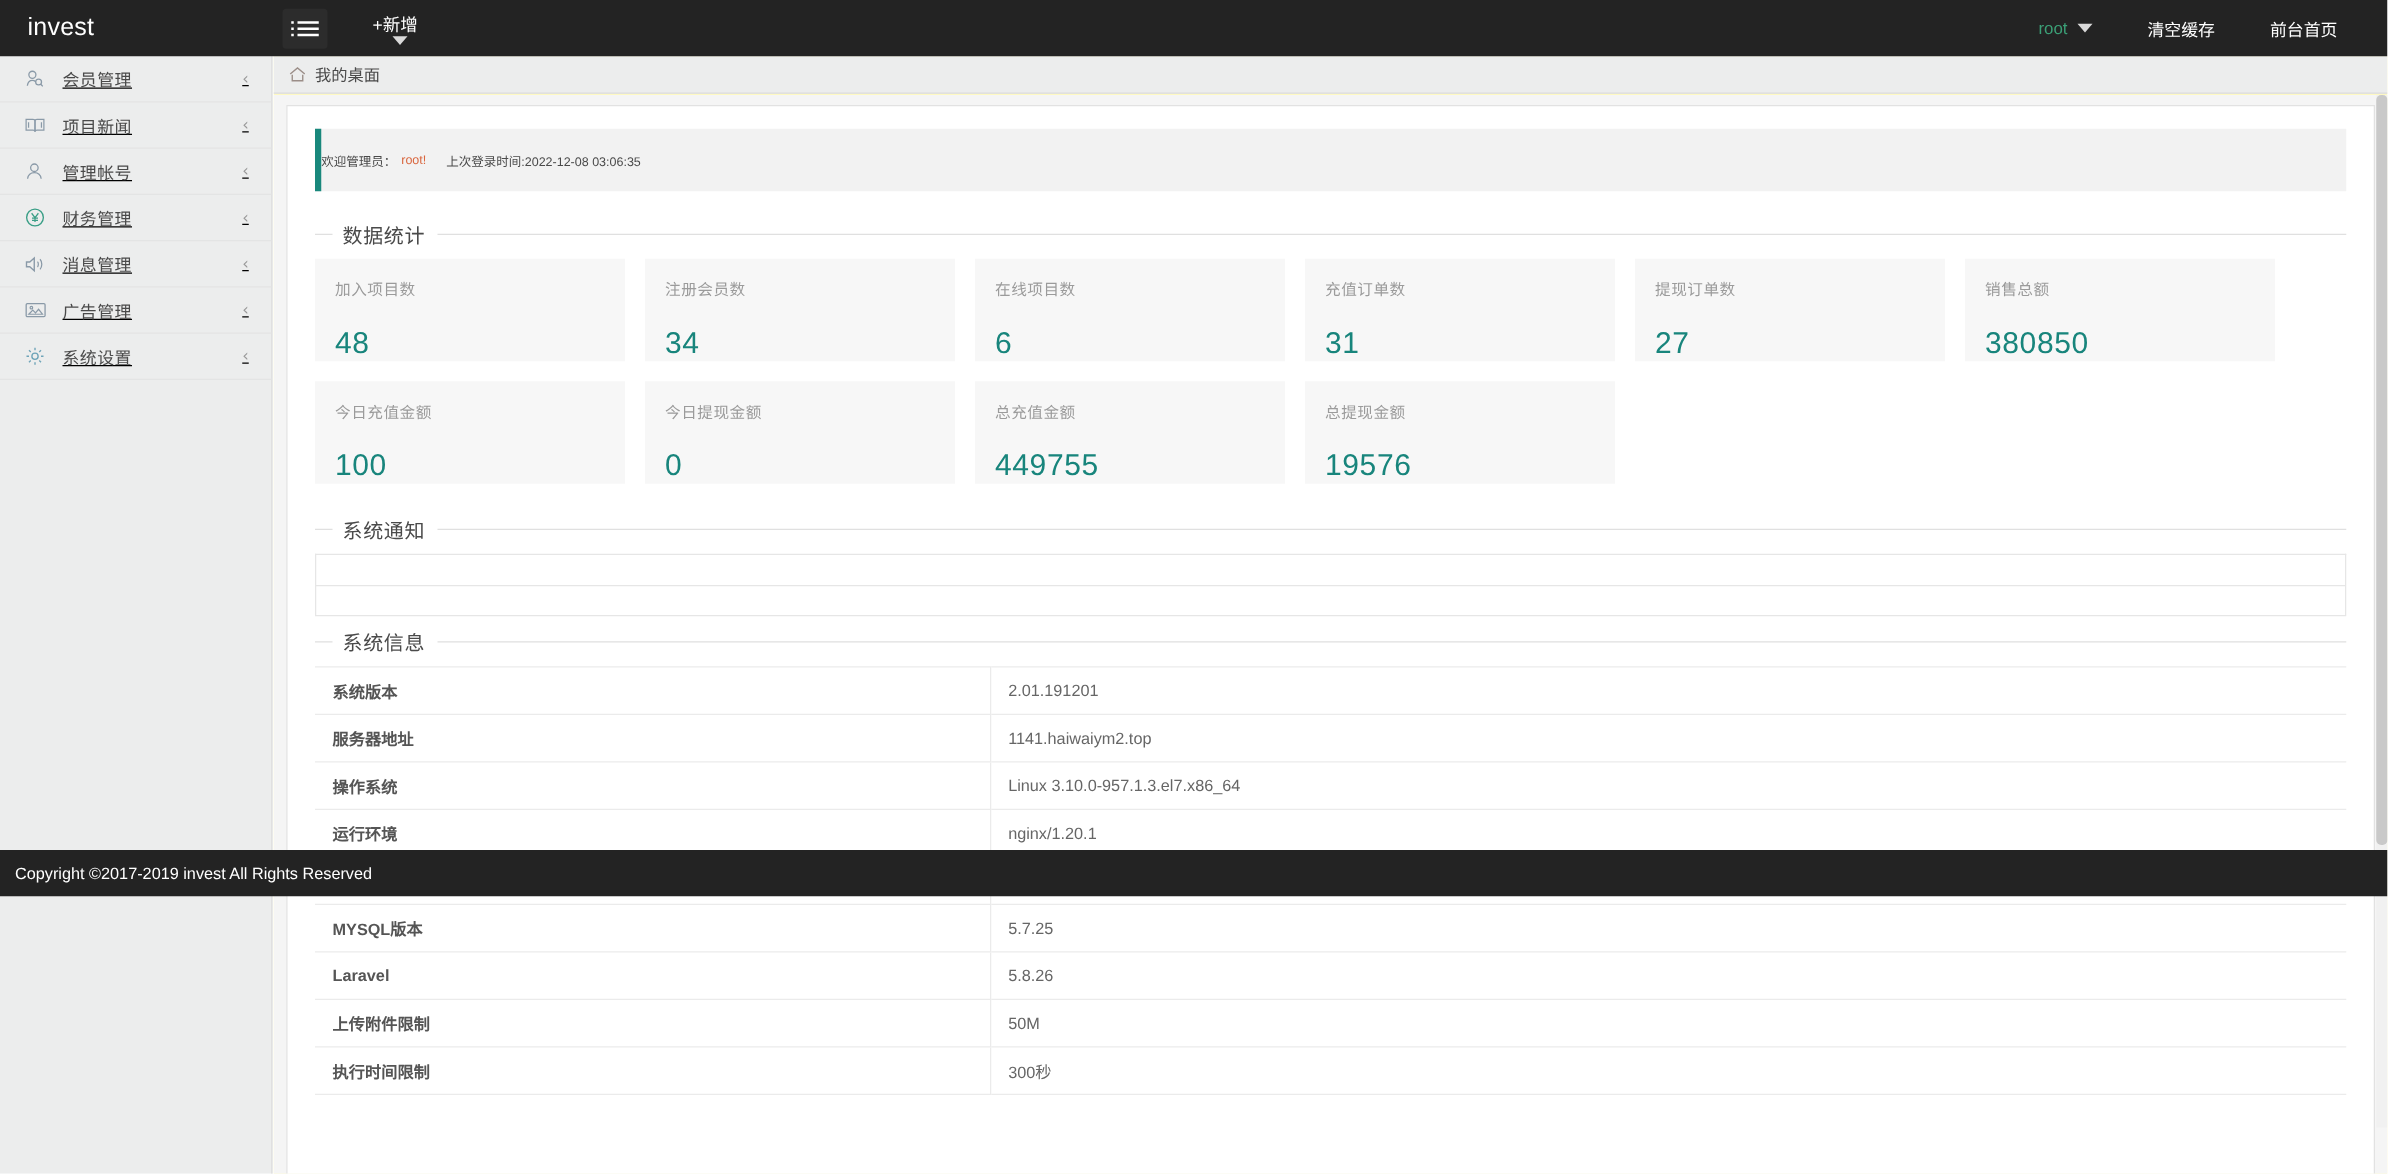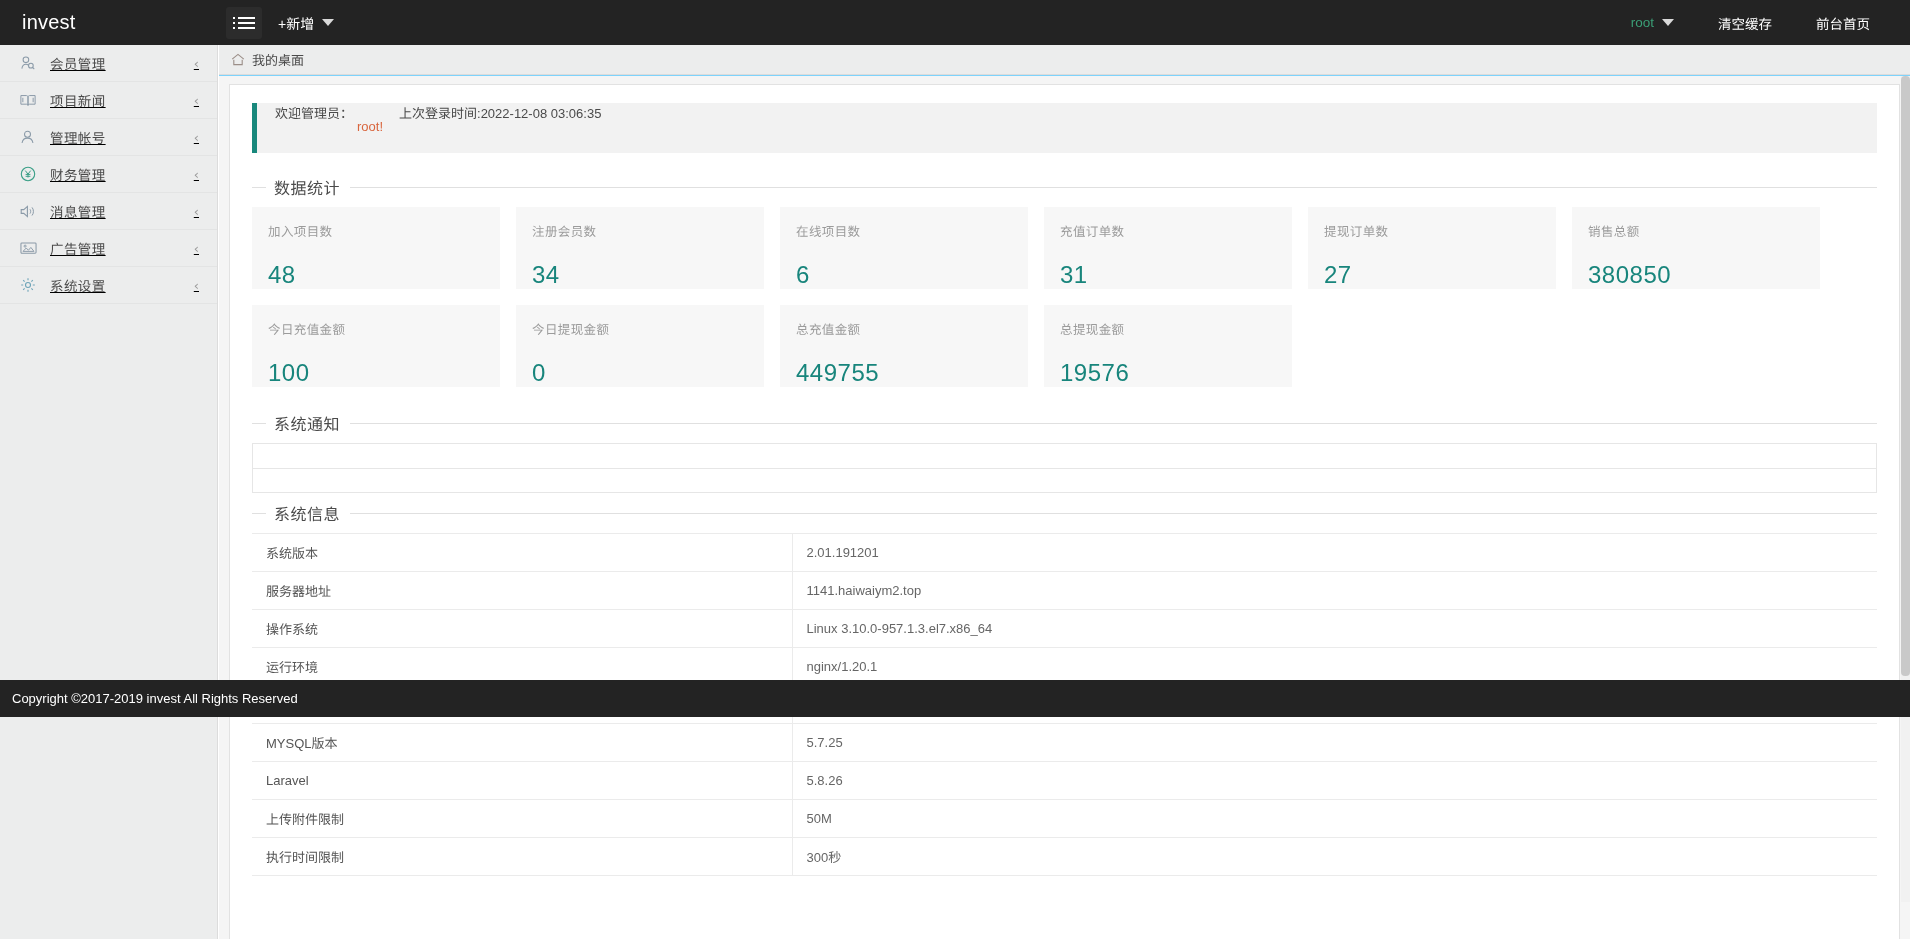--- a/index.html
+++ b/index.html
@@ -45,25 +45,26 @@
     background: #ffffff;
     margin: 3px 0 3px 5px;
     position: relative;
   }
   .hamburger-btn .bars i::before {
     content: ""; position: absolute;
     left: -5px; top: 0;
     width: 2px; height: 2px; background: #ffffff;
   }
   .add-menu {
-    margin-left: 16px;
+    margin-left: 36px;
     color: #ffffff;
     font-size: 14px;
     display: flex; align-items: center;
     cursor: pointer;
+    flex-direction: column;
   }
   .caret-down {
     display: inline-block;
     width: 0; height: 0;
     border-left: 6px solid transparent;
     border-right: 6px solid transparent;
     border-top: 7px solid #d9d9d9;
     margin-left: 8px;
   }
   .header-right {
@@ -117,21 +118,21 @@
     font-size: 13px;
     line-height: 1;
     font-family: "DejaVu Sans", sans-serif;
   }
 
   
   .main {
     position: absolute;
     top: 45px; left: 219px;
     width: 1691px; height: 894px;
-    background: #7dd3fc;
+    background: #fef9c3;
   }
   .crumb-bar {
     height: 30px;
     background: #eceded;
     border-bottom: 1px solid #dcdcdc;
     display: flex; align-items: center;
     padding-left: 12px;
     font-size: 13px;
     color: #4a4a4a;
   }
@@ -150,23 +151,22 @@
     min-height: 900px;
     padding: 18px 22px 0 22px;
     position: relative;
   }
 
   
   .welcome {
     background: #f2f2f2;
     border-left: 5px solid #19887c;
     height: 50px;
-    display: flex; 
-    padding-left: 18px;
-    font-size: 13px;
+    display: flex; align-items: center;
+    font-size: 10px;
     color: #4a4a4a;
     margin-bottom: 22px;
   }
   .welcome .user { color: #d9663e; margin: 16px 4px; }
   .welcome .sep { margin: 0 6px; }
 
   
   .sec { margin-bottom: 8px; }
   .sec-title {
     display: flex; align-items: center;
@@ -225,21 +225,21 @@
     color: #555555;
     table-layout: fixed;
   }
   .info-table tr { border-bottom: 1px solid #ebebeb; }
   .info-table tr:first-child { border-top: 1px solid #ebebeb; }
   .info-table td {
     height: 38px;
     padding: 0 14px;
     vertical-align: middle;
   }
-  .info-table td.k { width: 540px; border-right: 1px solid #ebebeb; }
+  .info-table td.k { width: 540px; border-right: 1px solid #ebebeb; font-weight: bold; }
   .info-table td.v { color: #666666; }
 
   
   .footer {
     position: absolute;
     left: 0; bottom: 0;
     width: 1910px; height: 37px;
     background: #232323;
     color: #ffffff;
     font-size: 13px;

